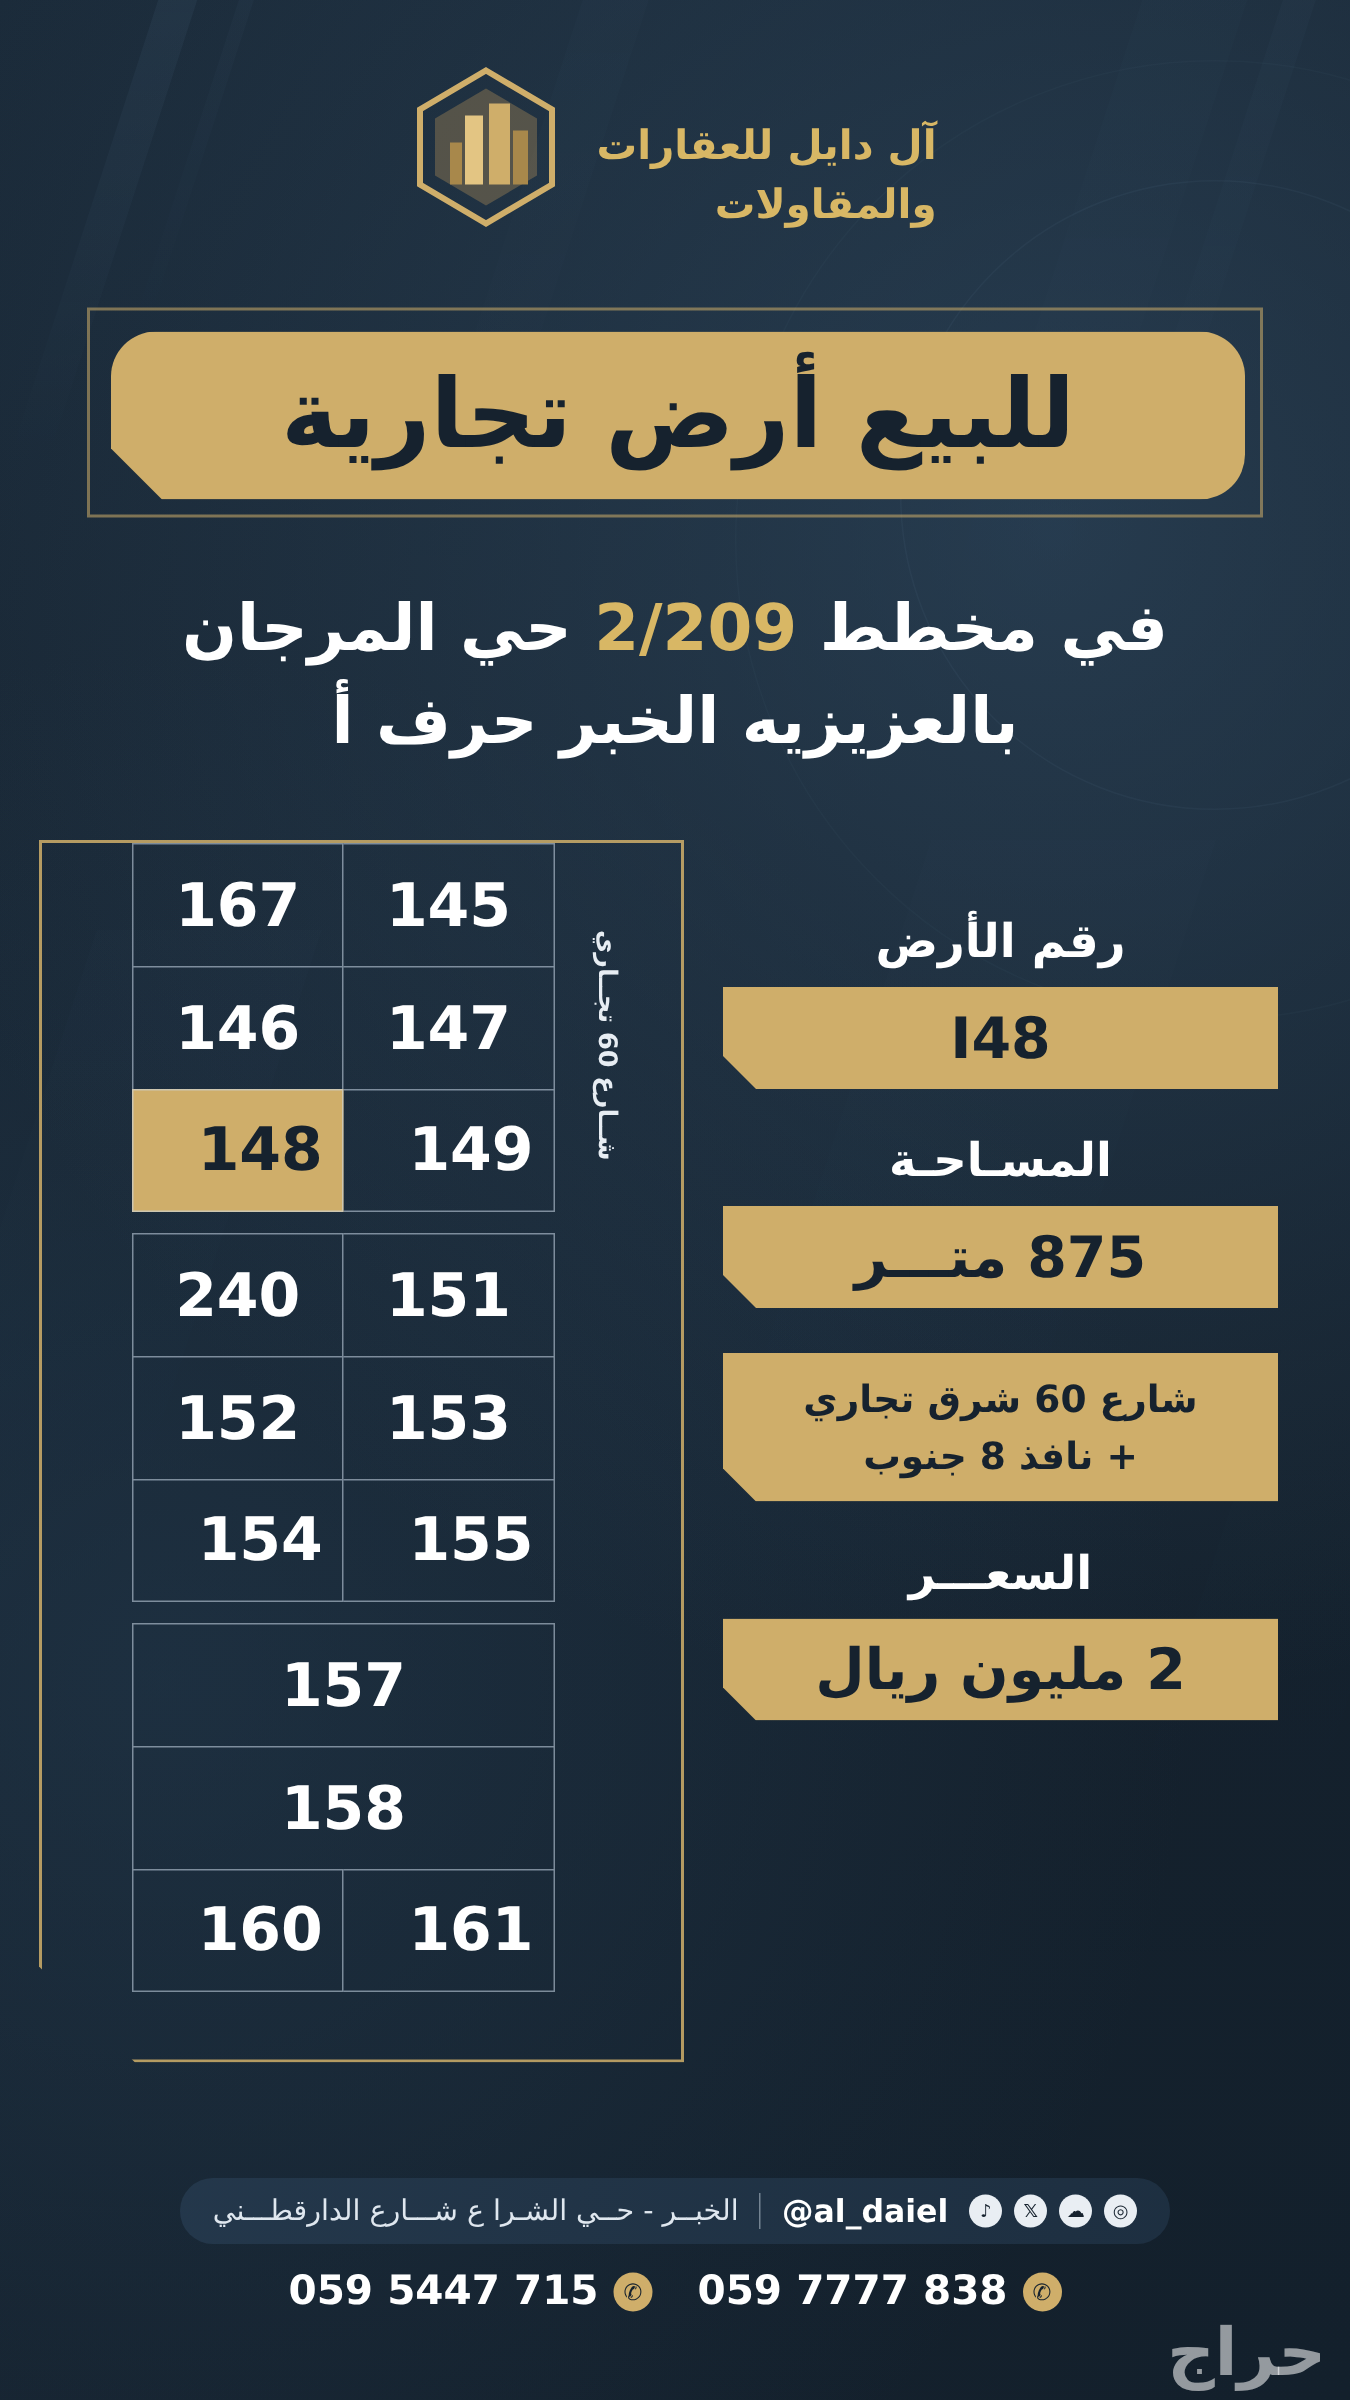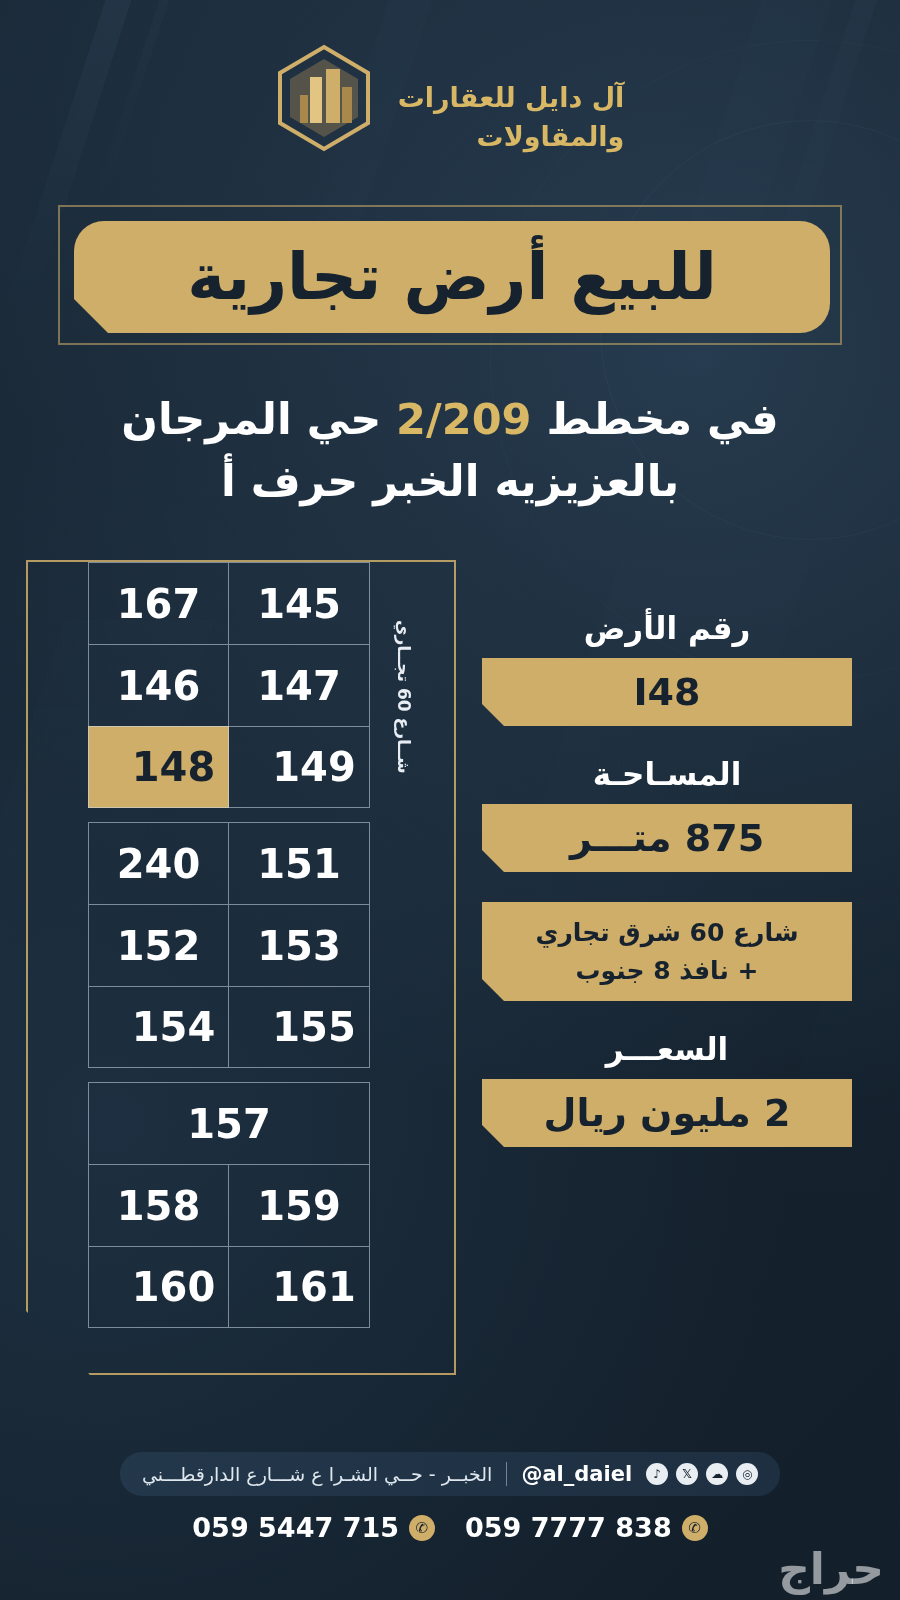--- a/index.html
+++ b/index.html
@@ -242,21 +242,20 @@
           <div class="cell">155</div>
           <div class="cell">154</div>
         </div>
       </div>
       <div class="gap-row"></div>
       <div class="grid-block">
         <div class="grid-row">
           <div class="cell">157</div>
         </div>
         <div class="grid-row">
-          <div class="cell">159</div>
           <div class="cell">158</div>
         </div>
         <div class="grid-row">
           <div class="cell">161</div>
           <div class="cell">160</div>
         </div>
       </div>
     </div>
 
   <div class="side-label">شــارع 60 تجــاري</div>

